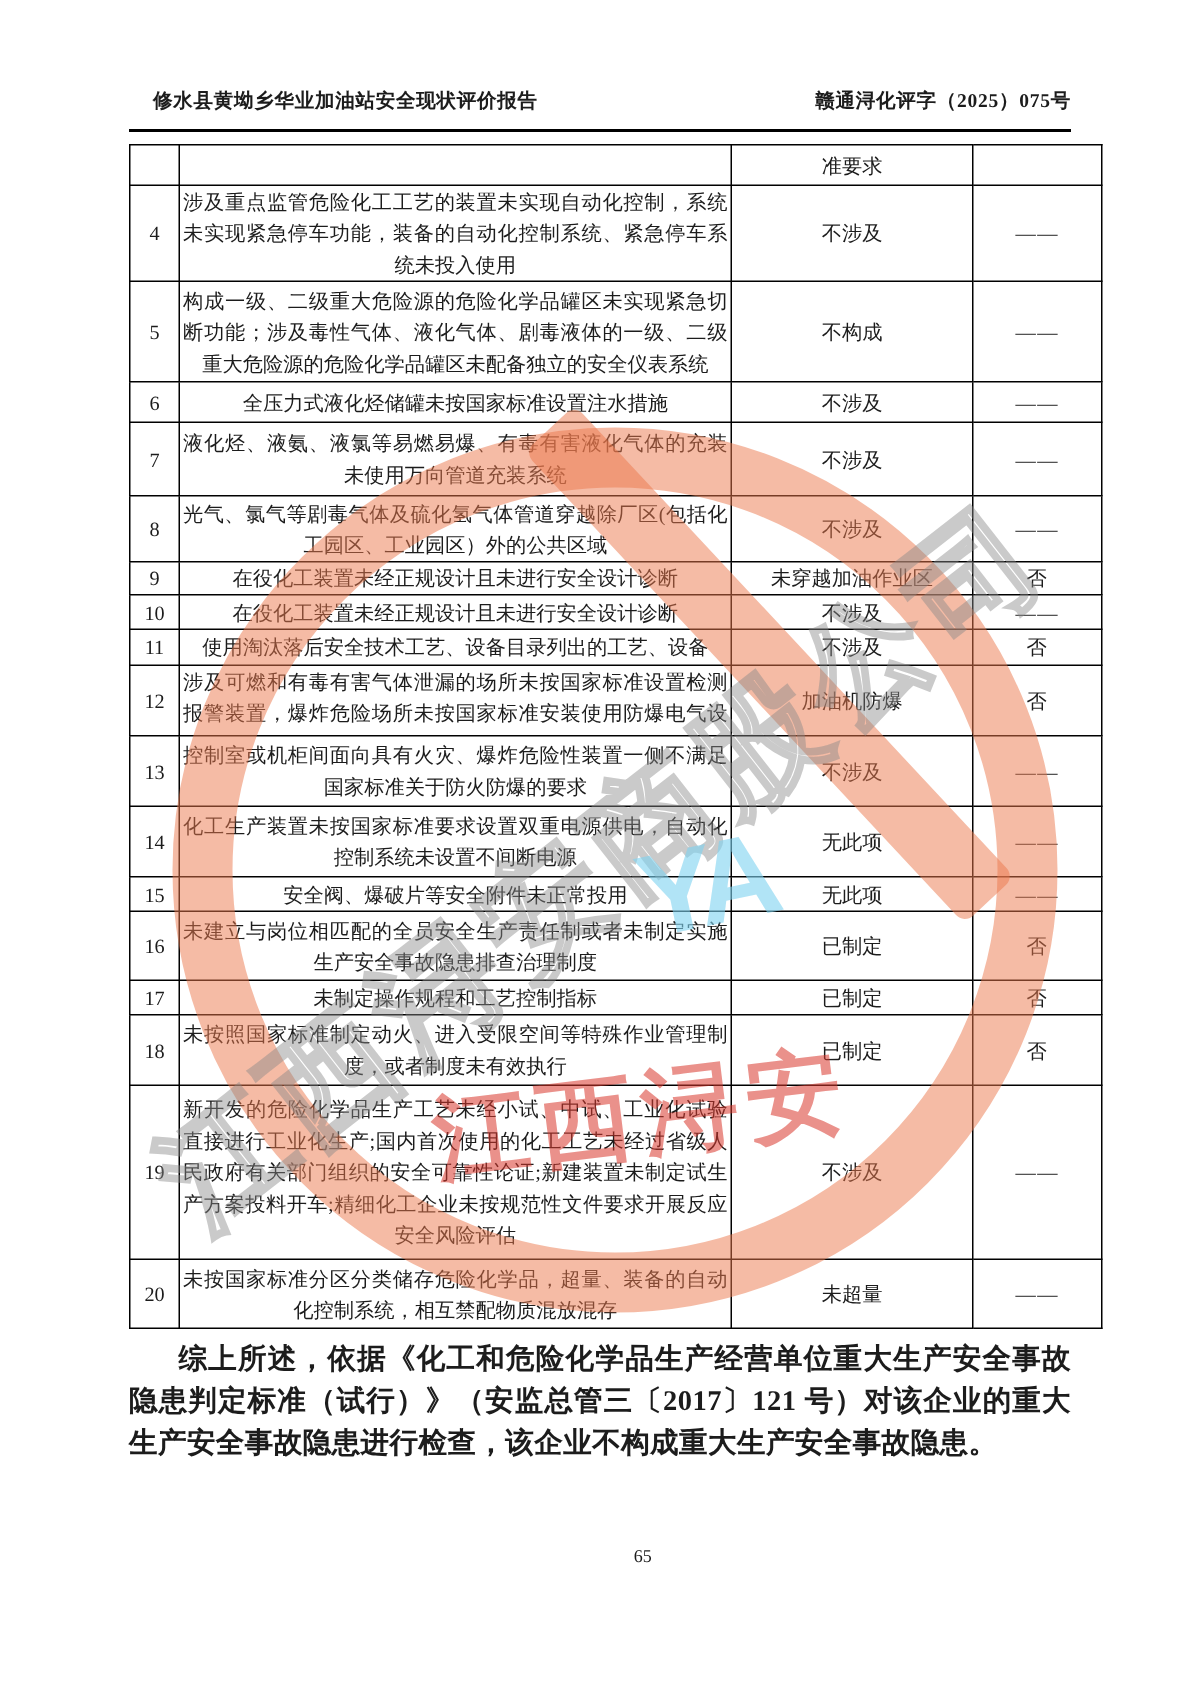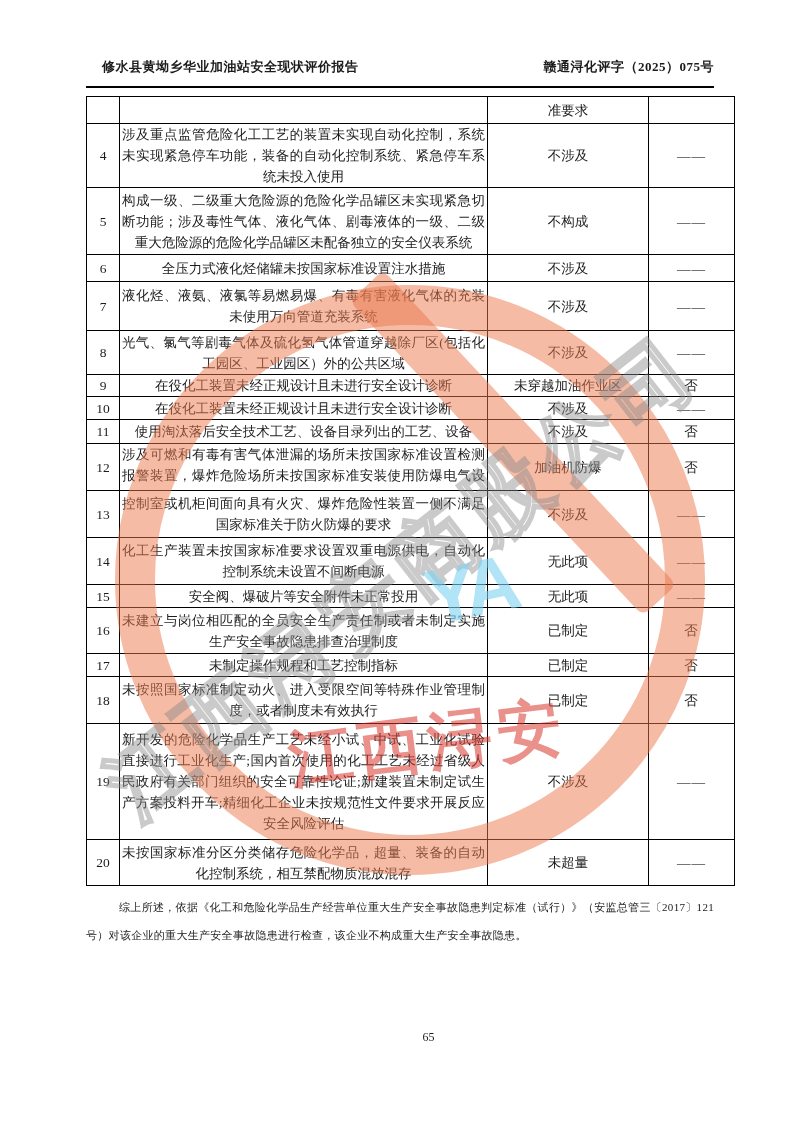--- a/index.html
+++ b/index.html
@@ -33,21 +33,21 @@
     padding:0 2px;
   }
   td.num-cell{width:28px;text-align:center;font-size:13px;padding:0;}
   td.item-cell{width:363px;text-align:justify;text-align-last:center;}
   td.status-cell{width:156px;text-align:center;}
   td.result-cell{width:81px;text-align:center;letter-spacing:1px;}
   .cell-inner{overflow:hidden;}
   
   .conclusion{
     position:absolute;left:86px;top:893px;width:628px;
-    margin:0;font-size:11px;font-weight:normal;line-height:28px;
+    margin:0;font-size:19px;font-weight:bold;line-height:28px;
     text-align:justify;text-indent:33px;letter-spacing:0.3px;
   }
   
   .page-number{
     position:absolute;left:0;top:1030px;width:100%;
     text-align:center;font-size:12px;padding-left:32px;
   }
   
   .watermark{position:absolute;inset:0;pointer-events:none;z-index:3;}
   .wm-ring{

